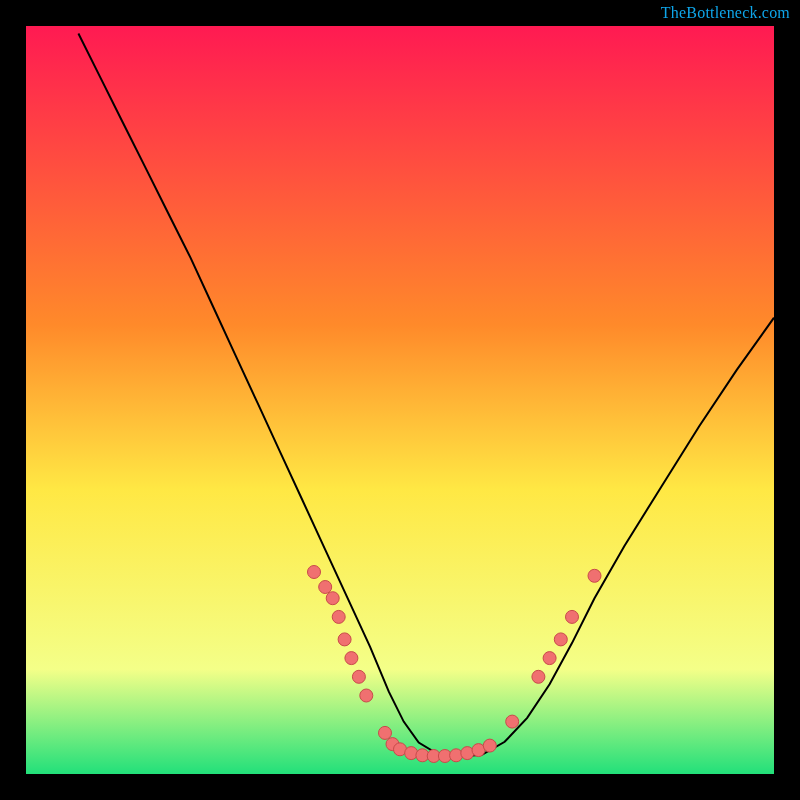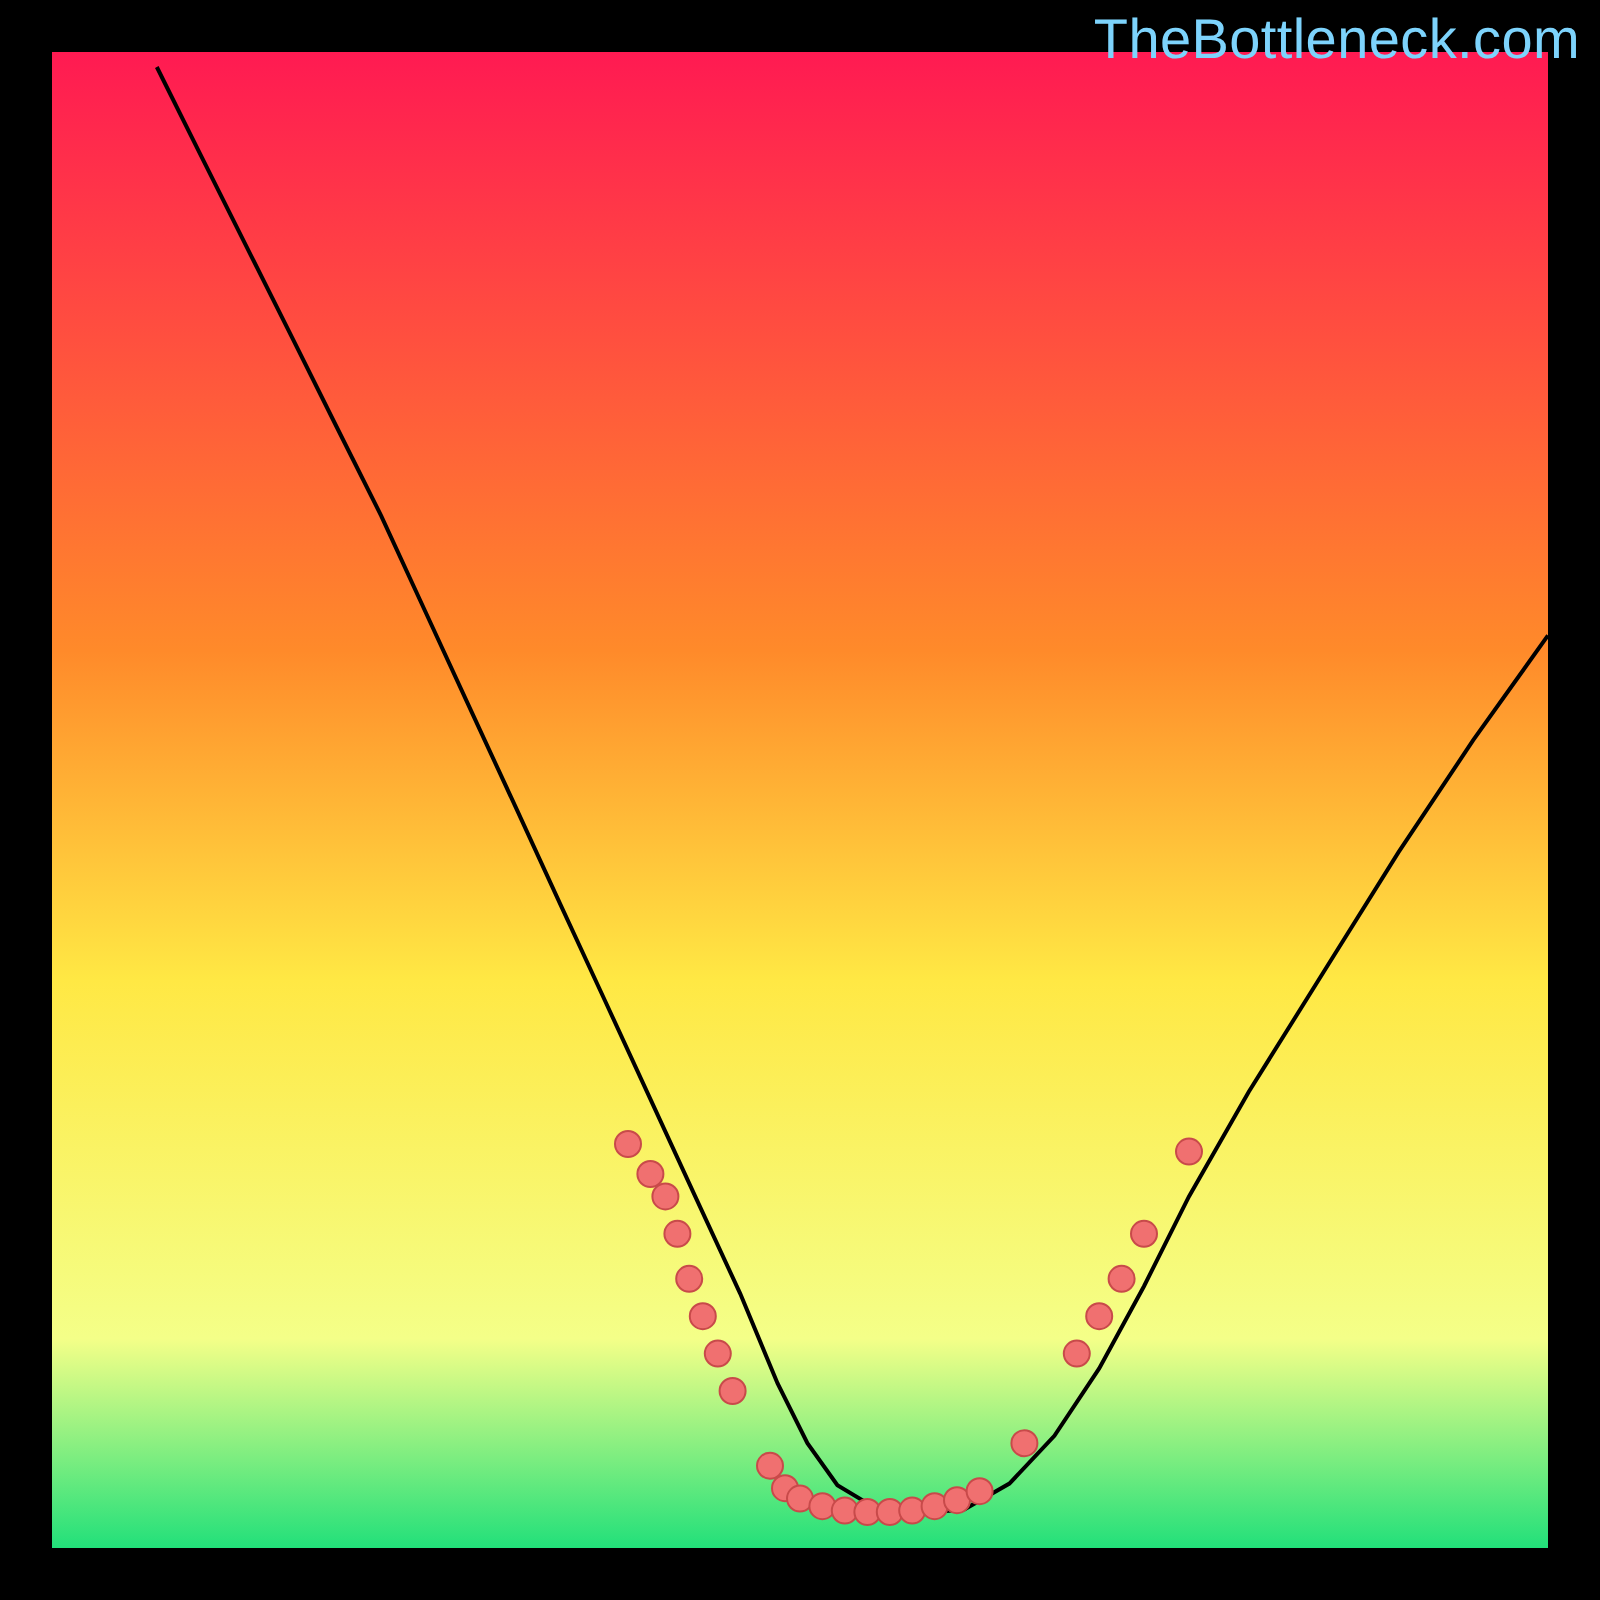--- a/index.html
+++ b/index.html
@@ -22,23 +22,23 @@
     position: absolute;
     left: 0;
     top: 0;
     width: 748px;
     height: 748px;
   }
   .watermark {
     position: absolute;
     top: 4px;
     right: 10px;
-    font-family: Liberation Sans, sans-serif;
-    font-size: 28px;
-    color: #7dd3fc;
+    font-family: Liberation Serif, serif;
+    font-size: 16px;
+    color: #0ea5e9;
     letter-spacing: 0.2px;
   }
 </style>
 </head>
 <body>
 
 <div class="frame">
   <svg class="plot" viewBox="0 0 748 748" preserveAspectRatio="none">
     <defs>
       <linearGradient id="bg" x1="0" y1="0" x2="0" y2="1">

